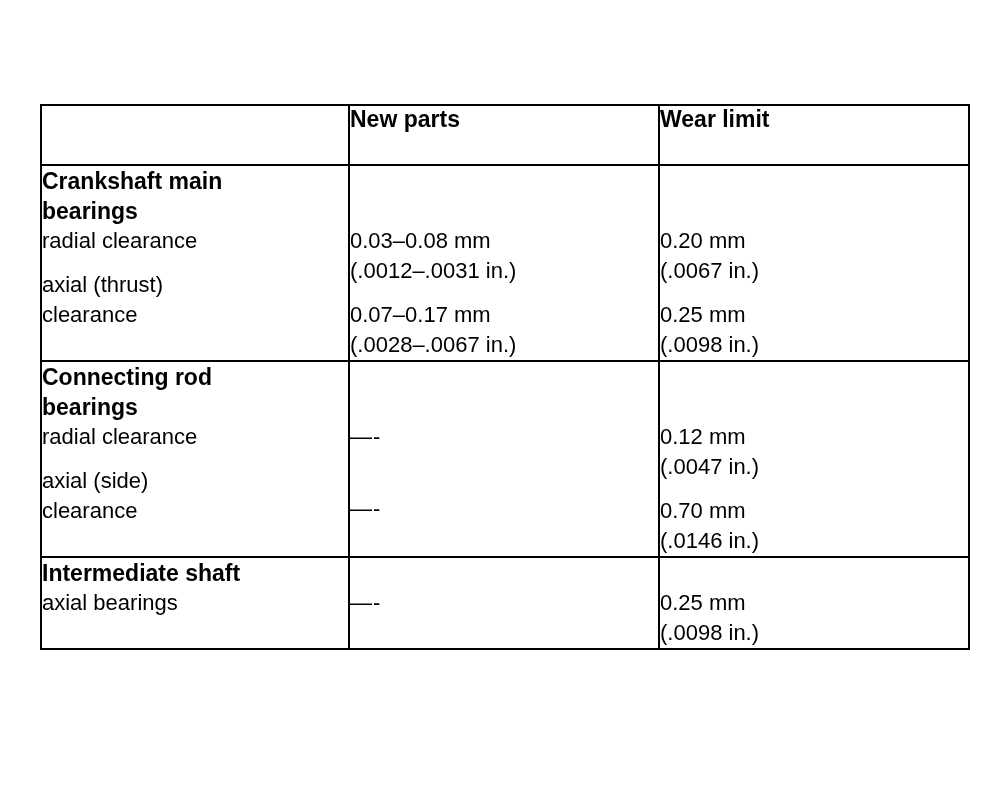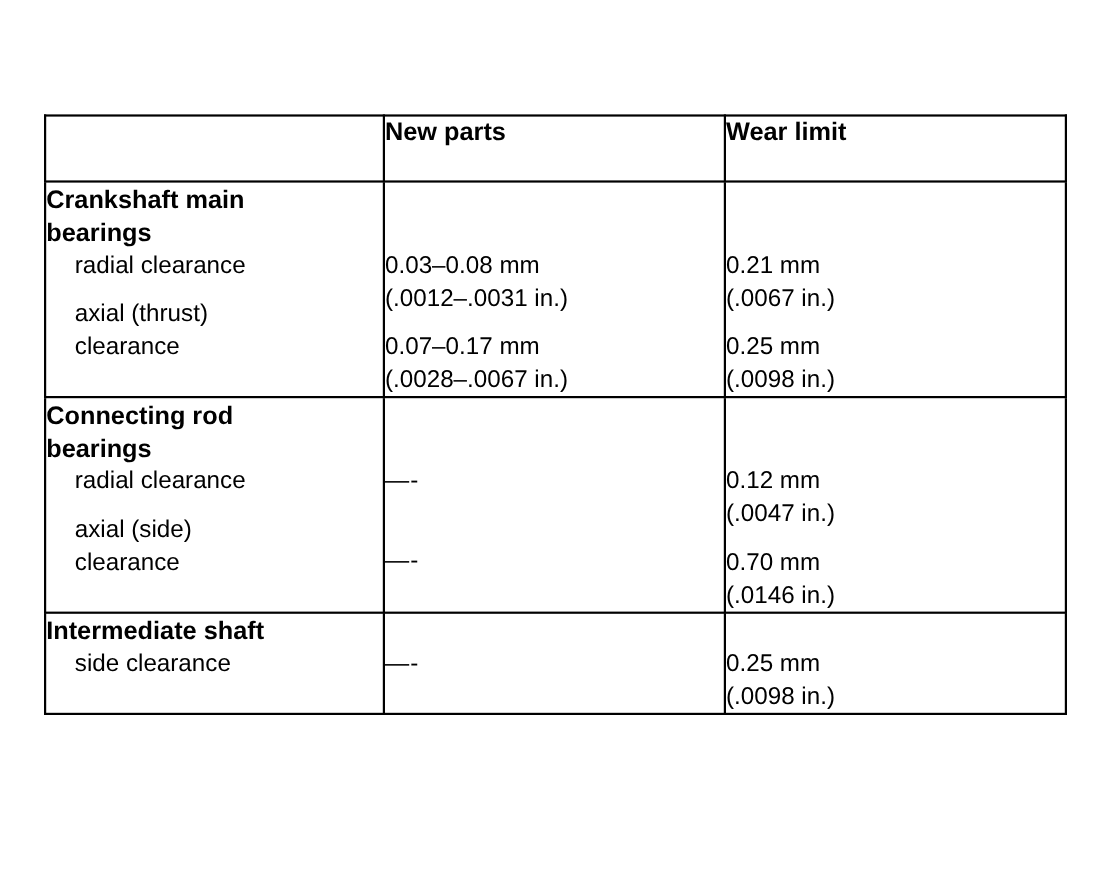--- a/index.html
+++ b/index.html
@@ -66,21 +66,20 @@
     line-height: 30px;
     margin-left: 40px;
   }
   .group-title {
     font-weight: bold;
     font-size: 23px;
     line-height: 30px;
     white-space: pre-line;
   }
   .sub-item {
-    padding-left: 26px;
     line-height: 30px;
     white-space: pre-line;
   }
   .sub-gap { height: 14px; }
 
   .value-cell {
     padding: 14px 0 14px 18px;
     font-size: 22px;
     line-height: 30px;
   }
@@ -127,21 +126,21 @@
           <td class="value-cell">
             <div style="height:60px"></div>
             <div class="val-line">0.03–0.08 mm
 (.0012–.0031 in.)</div>
             <div class="val-gap"></div>
             <div class="val-line">0.07–0.17 mm
 (.0028–.0067 in.)</div>
           </td>
           <td class="value-cell">
             <div style="height:60px"></div>
-            <div class="val-line">0.21 mm
+            <div class="val-line">0.20 mm
 (.0067 in.)</div>
             <div class="val-gap"></div>
             <div class="val-line">0.25 mm
 (.0098 in.)</div>
           </td>
         </tr>
 
         <tr>
           <td class="group-label">
             <div class="group-title">Connecting rod
@@ -163,21 +162,21 @@
 (.0047 in.)</div>
             <div class="val-gap"></div>
             <div class="val-line">0.70 mm
 (.0146 in.)</div>
           </td>
         </tr>
 
         <tr>
           <td class="group-label">
             <div class="group-title">Intermediate shaft</div>
-            <div class="sub-item">side clearance</div>
+            <div class="sub-item">axial bearings</div>
           </td>
           <td class="value-cell">
             <div style="height:30px"></div>
             <div class="val-line dash">—-</div>
           </td>
           <td class="value-cell">
             <div style="height:30px"></div>
             <div class="val-line">0.25 mm
 (.0098 in.)</div>
           </td>

